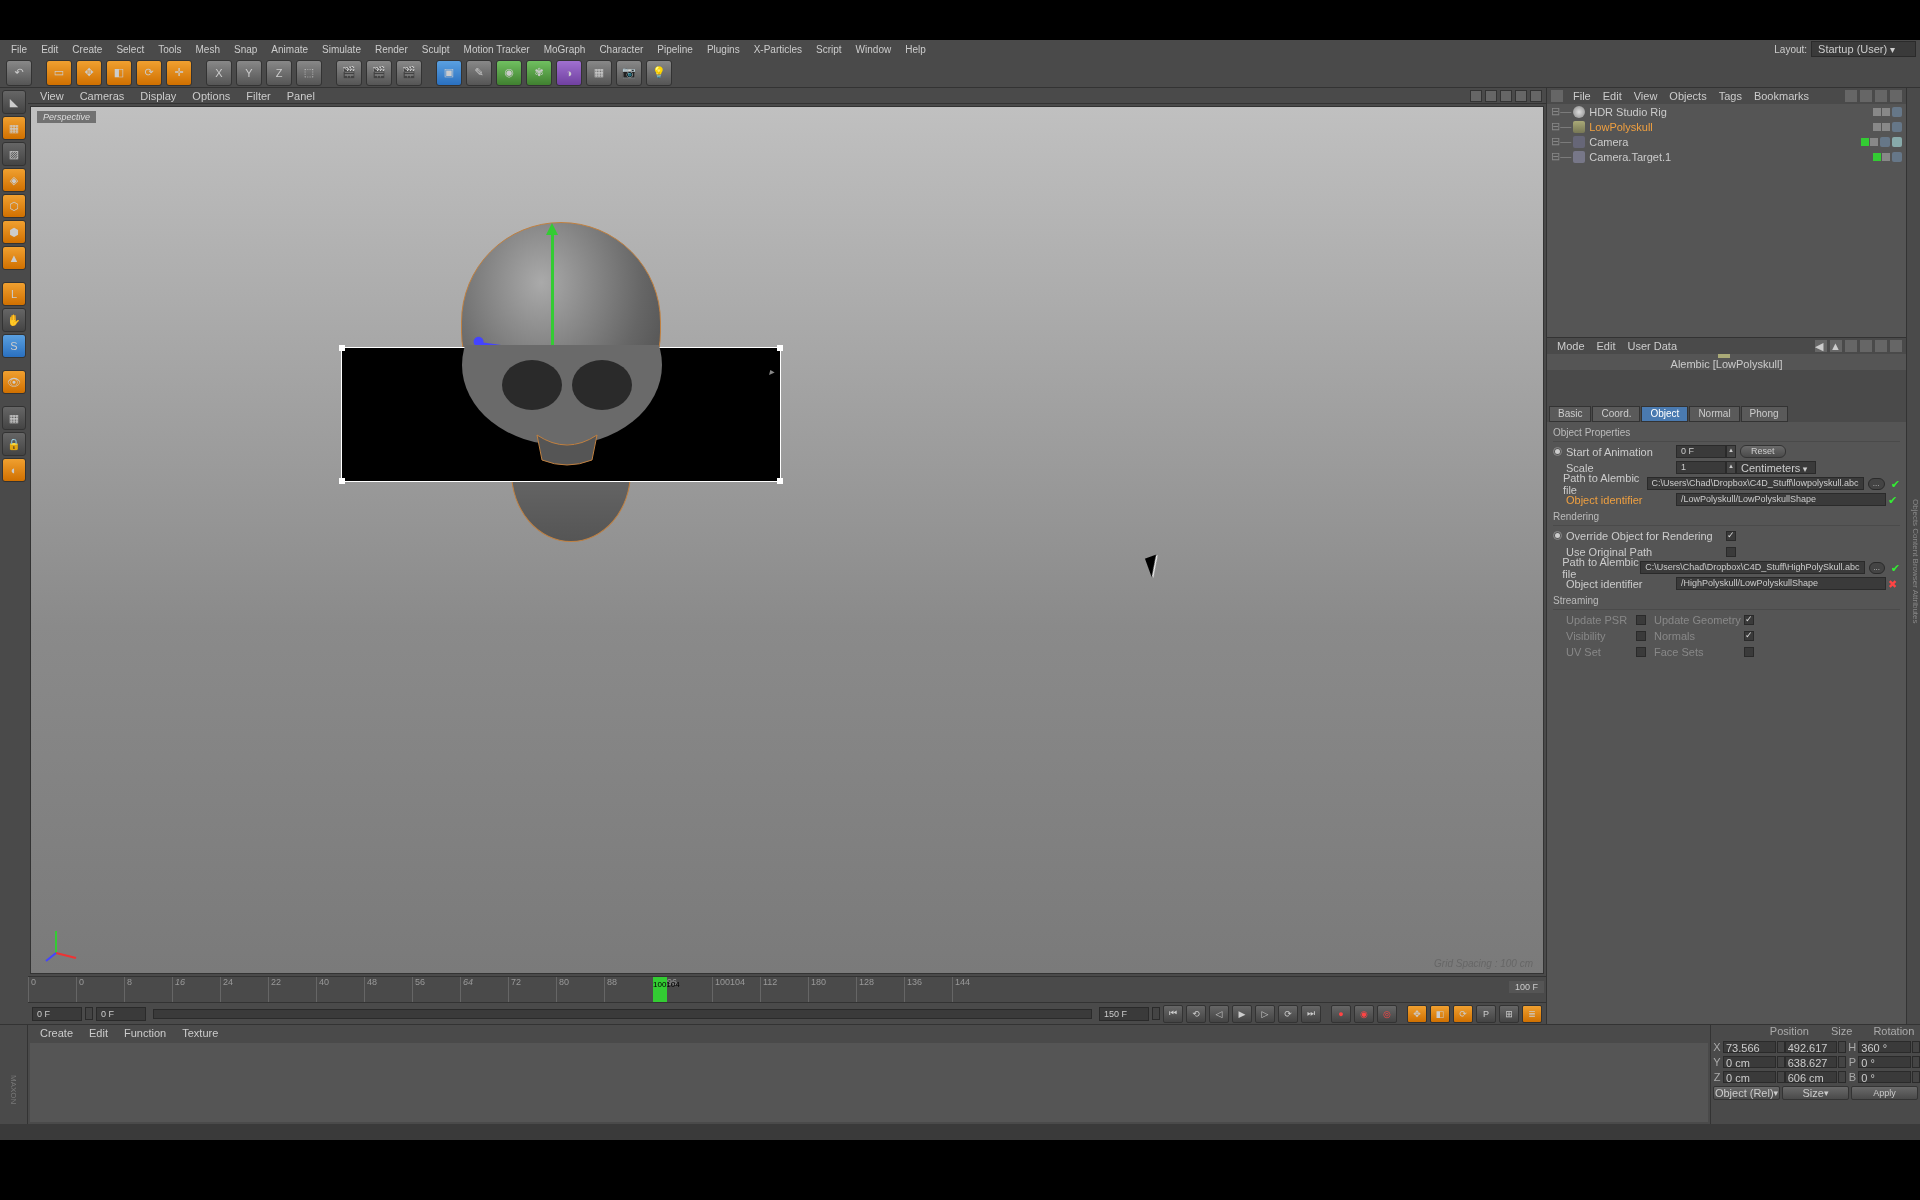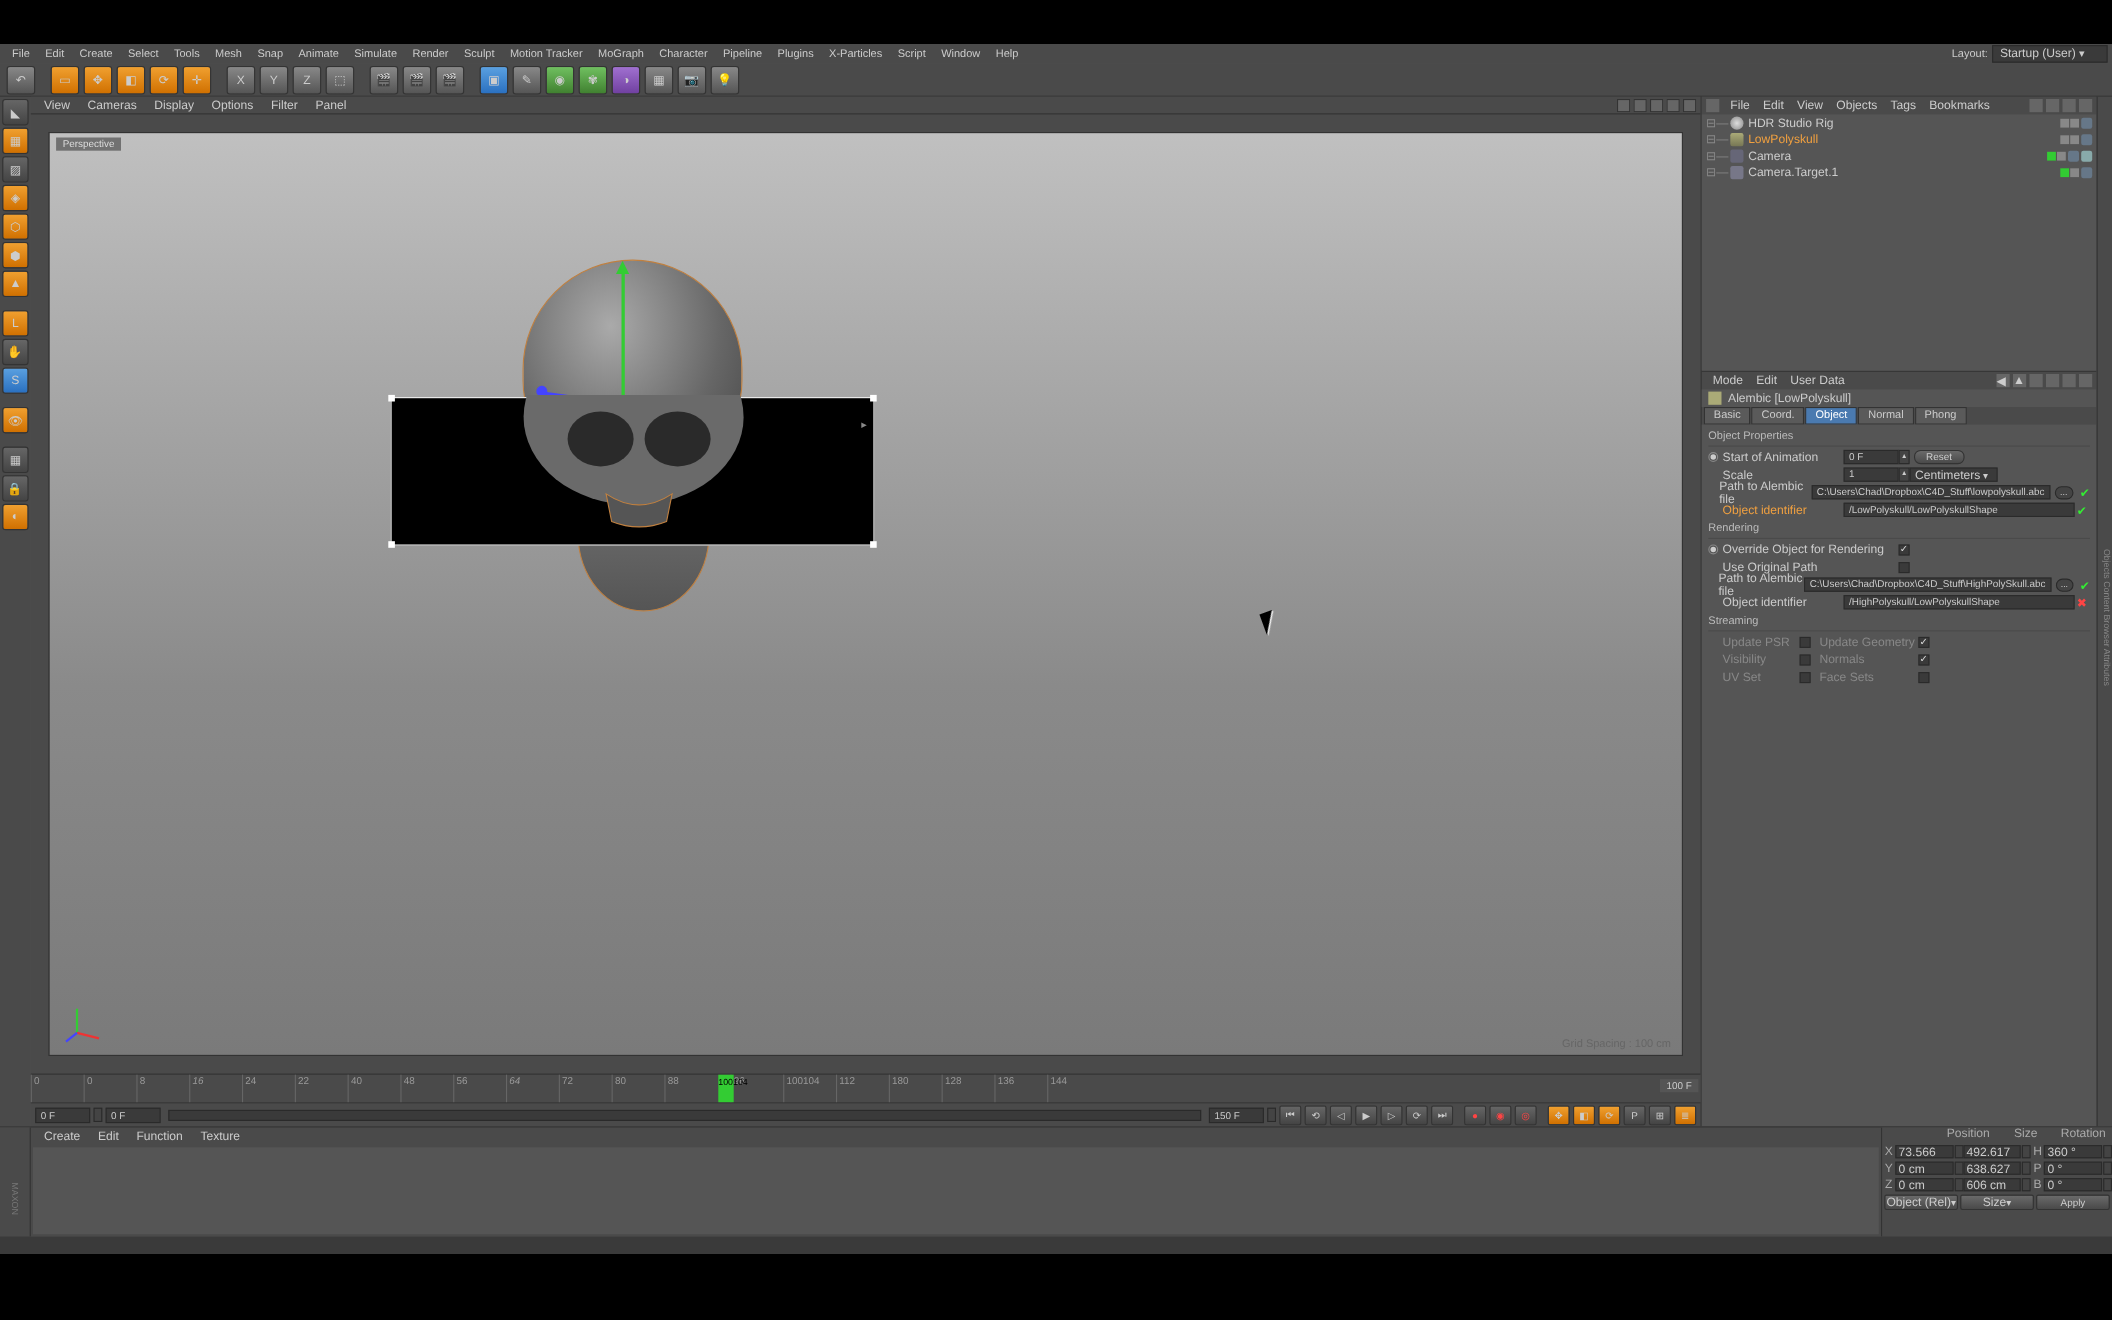--- a/index.html
+++ b/index.html
@@ -25,21 +25,21 @@
 .main-row { flex:1; display:flex; min-height:0; }
 .left-tools { width:28px; background:#4a4a4a; display:flex; flex-direction:column; align-items:center; padding-top:2px; gap:2px; }
 .ltbtn { width:24px; height:24px; background:linear-gradient(#666,#444); border:1px solid #333; border-radius:3px; display:flex; align-items:center; justify-content:center; }
 .ltbtn.orange { background:linear-gradient(#f0a030,#d07000); }
 .ltbtn.hl { background:linear-gradient(#5aa0e0,#2a70c0); }
 .center-col { flex:1; display:flex; flex-direction:column; min-width:0; background:#4a4a4a; }
 .vp-menus { height:16px; background:#4a4a4a; display:flex; align-items:center; padding:0 4px; font-size:10px; border-bottom:1px solid #333; }
 .vp-menus .vmitem { padding:0 8px; }
 .vp-menus .spacer { flex:1; }
 .vp-menus .micon { width:12px; height:12px; margin-left:3px; background:#666; border:1px solid #333; }
-.viewport { flex:1; position:relative; background:linear-gradient(#c0c0c0 0%, #8a8a8a 60%, #7a7a7a 100%); margin:16px; border:1px solid #333; overflow:hidden; }
+.viewport { flex:1; position:relative; background:linear-gradient(#c0c0c0 0%, #8a8a8a 60%, #7a7a7a 100%); margin:2px; border:1px solid #333; overflow:hidden;font-style:italic; }
 .vp-label { position:absolute; top:4px; left:6px; background:rgba(80,80,80,0.7); padding:1px 6px; font-size:9px; color:#ddd; }
 .vp-grid { position:absolute; inset:0; }
 .vp-footer { position:absolute; bottom:4px; right:10px; font-size:10px; color:#666; }
 .vp-axis { position:absolute; bottom:10px; left:10px; width:40px; height:40px; }
 .skull { position:absolute; left:430px; top:115px; width:220px; height:330px; }
 .skull-shape { position:absolute; width:200px; height:200px; background:radial-gradient(ellipse at 40% 30%, #aaa, #666 60%, #444); border-radius:50% 50% 45% 45%; border:1px solid #c08040; }
 .skull-jaw { position:absolute; top:180px; left:50px; width:120px; height:140px; background:linear-gradient(#777,#555); border-radius:0 0 50% 50%; border:1px solid #c08040; }
 .render-rect { position:absolute; left:310px; top:240px; width:440px; height:135px; background:#000; border:1px solid #fff; }
 .render-rect::before, .render-rect::after { content:''; position:absolute; width:6px; height:6px; background:#fff; }
 .render-rect::before { left:-3px; top:-3px; } .render-rect::after { right:-3px; top:-3px; }
@@ -80,23 +80,23 @@
 .obj-row .oname.sel { color:#f0a040; }
 .obj-row .dots { display:flex; gap:1px; margin-left:4px; }
 .obj-row .dot { width:8px; height:8px; background:#888; }
 .obj-row .dot.g { background:#3c3; }
 .obj-row .tag { width:10px; height:10px; margin-left:2px; background:#678; border-radius:2px; }
 .attrmgr { flex:1; display:flex; flex-direction:column; min-height:0; }
 .attr-menu { height:16px; display:flex; align-items:center; padding:0 4px; font-size:10px; }
 .attr-menu .amitem { padding:0 6px; }
 .attr-menu .spacer{flex:1;}
 .attr-menu .aicon { width:12px; height:12px; background:#666; margin-left:3px; }
-.attr-title { height:16px; display:flex; align-items:center; padding:0 6px; background:#555; font-size:10px; }
+.attr-title { height:16px; display:flex; align-items:center; padding:0 6px; background:#555; font-size:10px;flex-direction:column; }
 .attr-title .ticon { width:12px; height:12px; background:#aa7; margin-right:6px; }
-.attr-tabs { height:16px; display:flex; padding:0 2px; gap:1px; }
+.attr-tabs { height:16px; display:flex; padding:0 2px; gap:1px;margin-top:36px; }
 .attr-tab { padding:1px 8px; background:#5a5a5a; font-size:10px; border:1px solid #333; }
 .attr-tab.active { background:#4a7ab0; color:#fff; }
 .attr-body { flex:1; background:#555; overflow:auto; padding:2px 6px; }
 .attr-section { font-size:10px; color:#bbb; padding:3px 0; border-bottom:1px solid #4a4a4a; margin-bottom:2px; }
 .attr-row { display:flex; align-items:center; height:15px; font-size:10px; margin-bottom:1px; }
 .attr-row .albl { width:110px; color:#ccc; }
 .attr-row .albl.hl { color:#f0a040; }
 .attr-row .albl.dim { color:#888; }
 .attr-row .afield { background:#3a3a3a; border:1px solid #2a2a2a; padding:0 4px; font-size:9px; flex:1; height:13px; }
 .attr-row .afield.short{ flex:0 0 50px; }

